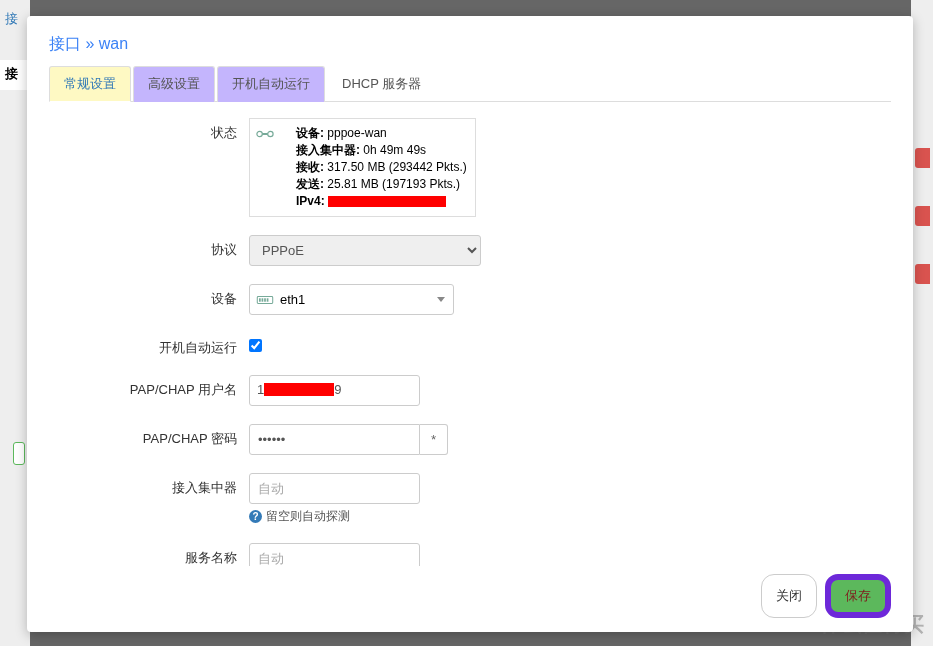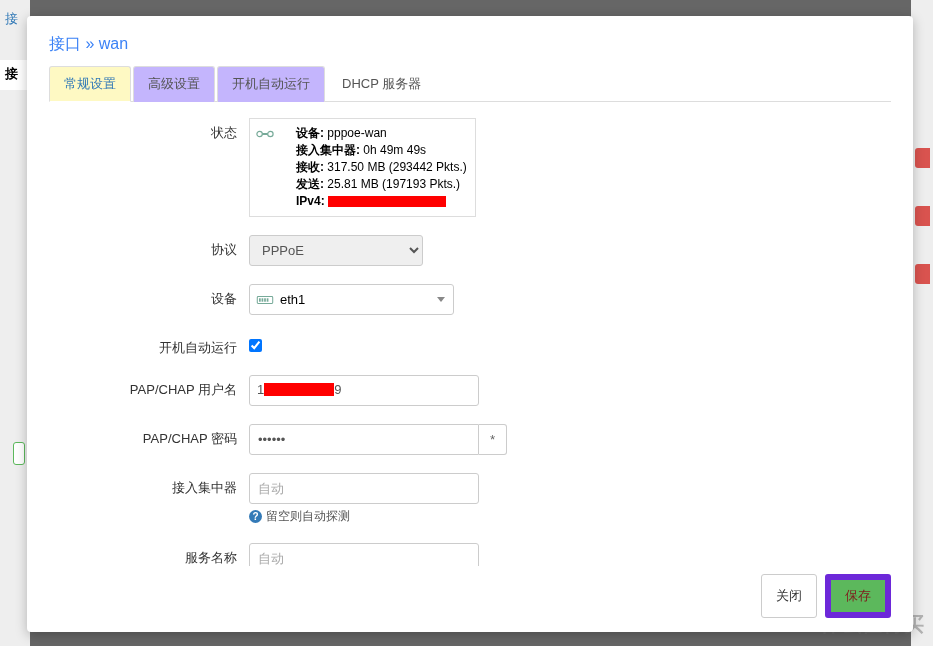--- a/index.html
+++ b/index.html
@@ -114,21 +114,21 @@
       margin-bottom: 18px;
     }
     .form-label {
       width: 200px;
       text-align: right;
       padding-right: 12px;
       padding-top: 6px;
       color: #333;
     }
     .form-control {
-      width: 174px;
+      width: 232px;
     }
     .status-box {
       border: 1px solid #ddd;
       padding: 6px 8px 6px 6px;
       font-size: 12px;
       line-height: 17px;
       display: flex;
       align-items: flex-start;
       gap: 22px;
       min-width: 210px;
@@ -140,21 +140,21 @@
       flex-shrink: 0;
     }
     .status-box b { font-weight: bold; }
     .redacted {
       display: inline-block;
       background: #f00;
       height: 11px;
       vertical-align: middle;
     }
     select, input[type="text"], input[type="password"] {
-      width: 230px;
+      width: 171px;
       height: 31px;
       padding: 4px 8px;
       border: 1px solid #ccc;
       border-radius: 3px;
       background: #fff;
       font-size: 13px;
       color: #555;
     }
     select { background: #efefef; }
     .device-select {
@@ -217,21 +217,21 @@
       font-weight: bold;
     }
     .modal-footer {
       display: flex;
       justify-content: flex-end;
       gap: 8px;
       padding-top: 8px;
     }
     .btn {
       padding: 7px 14px;
-      border-radius: 3px;
+      border-radius: 13px;
       font-size: 13px;
       cursor: pointer;
     }
     .btn-default {
       background: #fff;
       border: 1px solid #ccc;
       color: #333;
     }
     .btn-primary {
       background: #5cb85c;

